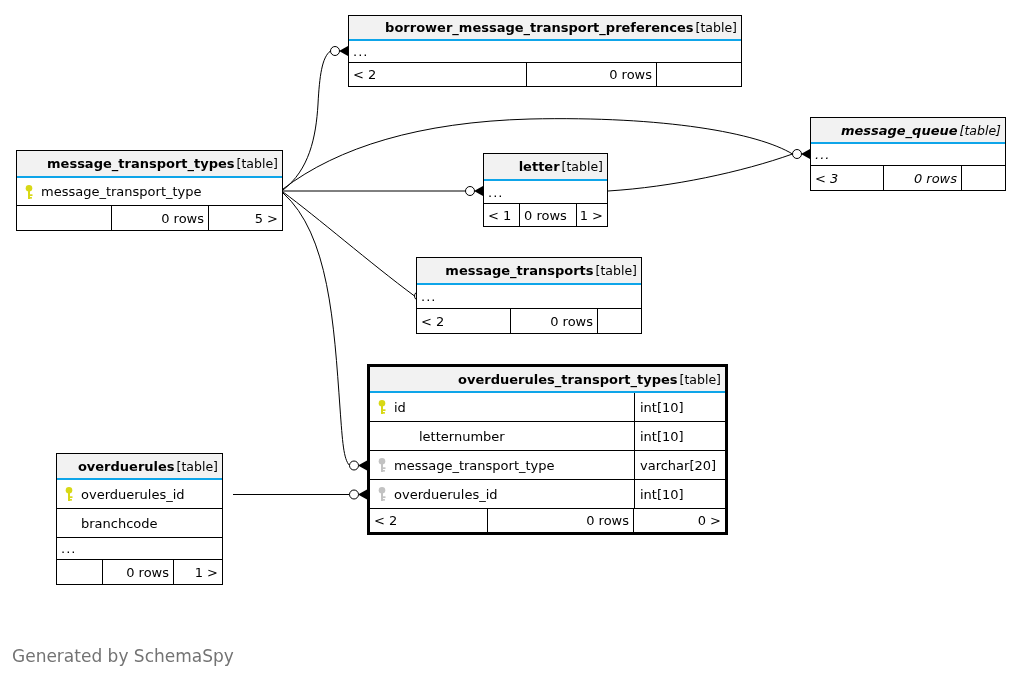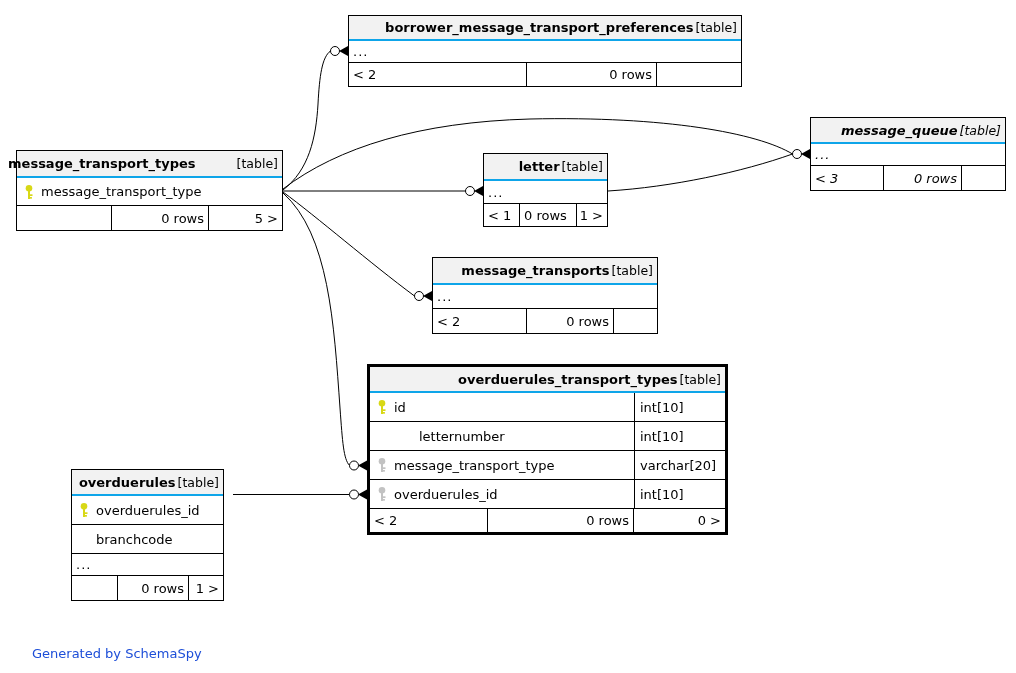--- a/index.html
+++ b/index.html
@@ -36,21 +36,21 @@
     padding:0 4px;box-sizing:border-box;letter-spacing:1px;
   }
   .ftr{display:flex;box-sizing:border-box;}
   .ftr .c{
     display:flex;align-items:center;padding:0 4px;box-sizing:border-box;
     overflow:hidden;white-space:nowrap;
   }
   .ftr .c.r{justify-content:flex-end;}
   .ftr .c + .c{border-left:1px solid #000;}
   .keysvg{display:block;}
-  #gen-note{position:absolute;left:12px;top:646px;font-size:13px;color:#1d4ed8;margin-left:20px;}
+  #gen-note{position:absolute;left:12px;top:646px;font-size:17px;color:#737373;}
 </style>
 </head>
 <body>
 
 <svg id="edges" width="1016" height="673" viewBox="0 0 1016 673">
   <g fill="none" stroke="#000" stroke-width="1">
     <path d="M283,190 C309,170 316,138 318,104 C319.5,76 322,57 330.5,51"></path>
     <path d="M283,189 C338,147 420,122 530,119 C665,116 758,133 792.5,154"></path>
     <path d="M283,191 L465.5,191"></path>
     <path d="M283,192 C317,217 370,263 414.5,296"></path>
@@ -109,21 +109,21 @@
     <span>...</span>
   </div>
   <div class="ftr" style="height:24px;">
     <div class="c" style="width:72px;">&lt; 3</div>
     <div class="c r" style="width:78px;">0 rows</div>
     <div class="c r" style="flex:1;"></div>
   </div>
 </div>
 
 <div class="tbl" style="left:16px;top:150px;width:267px;">
-  <div class="hdr" style="height:27px;gap:39px;">
+  <div class="hdr" style="height:27px;">
     <span class="nm">message_transport_types</span>
     <span class="tt">[table]</span>
   </div>
   <div class="row" style="height:28px;">
     <span class="ic">
       <svg class="keysvg" width="10" height="16" viewBox="0 0 10 16">
         <g fill="#d8d816">
           <circle cx="5" cy="4.3" r="3.3"></circle>
             <rect x="4" y="7" width="2" height="8"></rect>
           <rect x="5.5" y="10.3" width="3" height="1.7"></rect>
@@ -148,21 +148,21 @@
   <div class="dots" style="height:23px;">
     <span>...</span>
   </div>
   <div class="ftr" style="height:22px;">
     <div class="c" style="width:35px;">&lt; 1</div>
     <div class="c" style="width:57px;">0 rows</div>
     <div class="c r" style="flex:1;">1 &gt;</div>
   </div>
 </div>
 
-<div class="tbl" style="left:432px;top:257px;width:226px;">
+<div class="tbl" style="left:416px;top:257px;width:226px;">
   <div class="hdr" style="height:27px;">
     <span class="nm">message_transports</span>
     <span class="tt">[table]</span>
   </div>
   <div class="dots" style="height:24px;">
     <span>...</span>
   </div>
   <div class="ftr" style="height:24px;">
     <div class="c" style="width:93px;">&lt; 2</div>
     <div class="c r" style="width:87px;">0 rows</div>
@@ -222,21 +222,21 @@
     <span class="cn">overduerules_id</span>
     <span class="ty">int[10]</span>
   </div>
   <div class="ftr" style="height:23px;">
     <div class="c" style="width:117px;">&lt; 2</div>
     <div class="c r" style="width:146px;">0 rows</div>
     <div class="c r" style="flex:1;">0 &gt;</div>
   </div>
 </div>
 
-<div class="tbl" style="left:71px;top:453px;width:153px;margin-top:16px;">
+<div class="tbl" style="left:56px;top:453px;width:167px;">
   <div class="hdr" style="height:26px;">
     <span class="nm">overduerules</span>
     <span class="tt">[table]</span>
   </div>
   <div class="row" style="height:29px;">
     <span class="ic">
       <svg class="keysvg" width="10" height="16" viewBox="0 0 10 16">
         <g fill="#d8d816">
           <circle cx="5" cy="4.3" r="3.3"></circle>
             <rect x="4" y="7" width="2" height="8"></rect>

